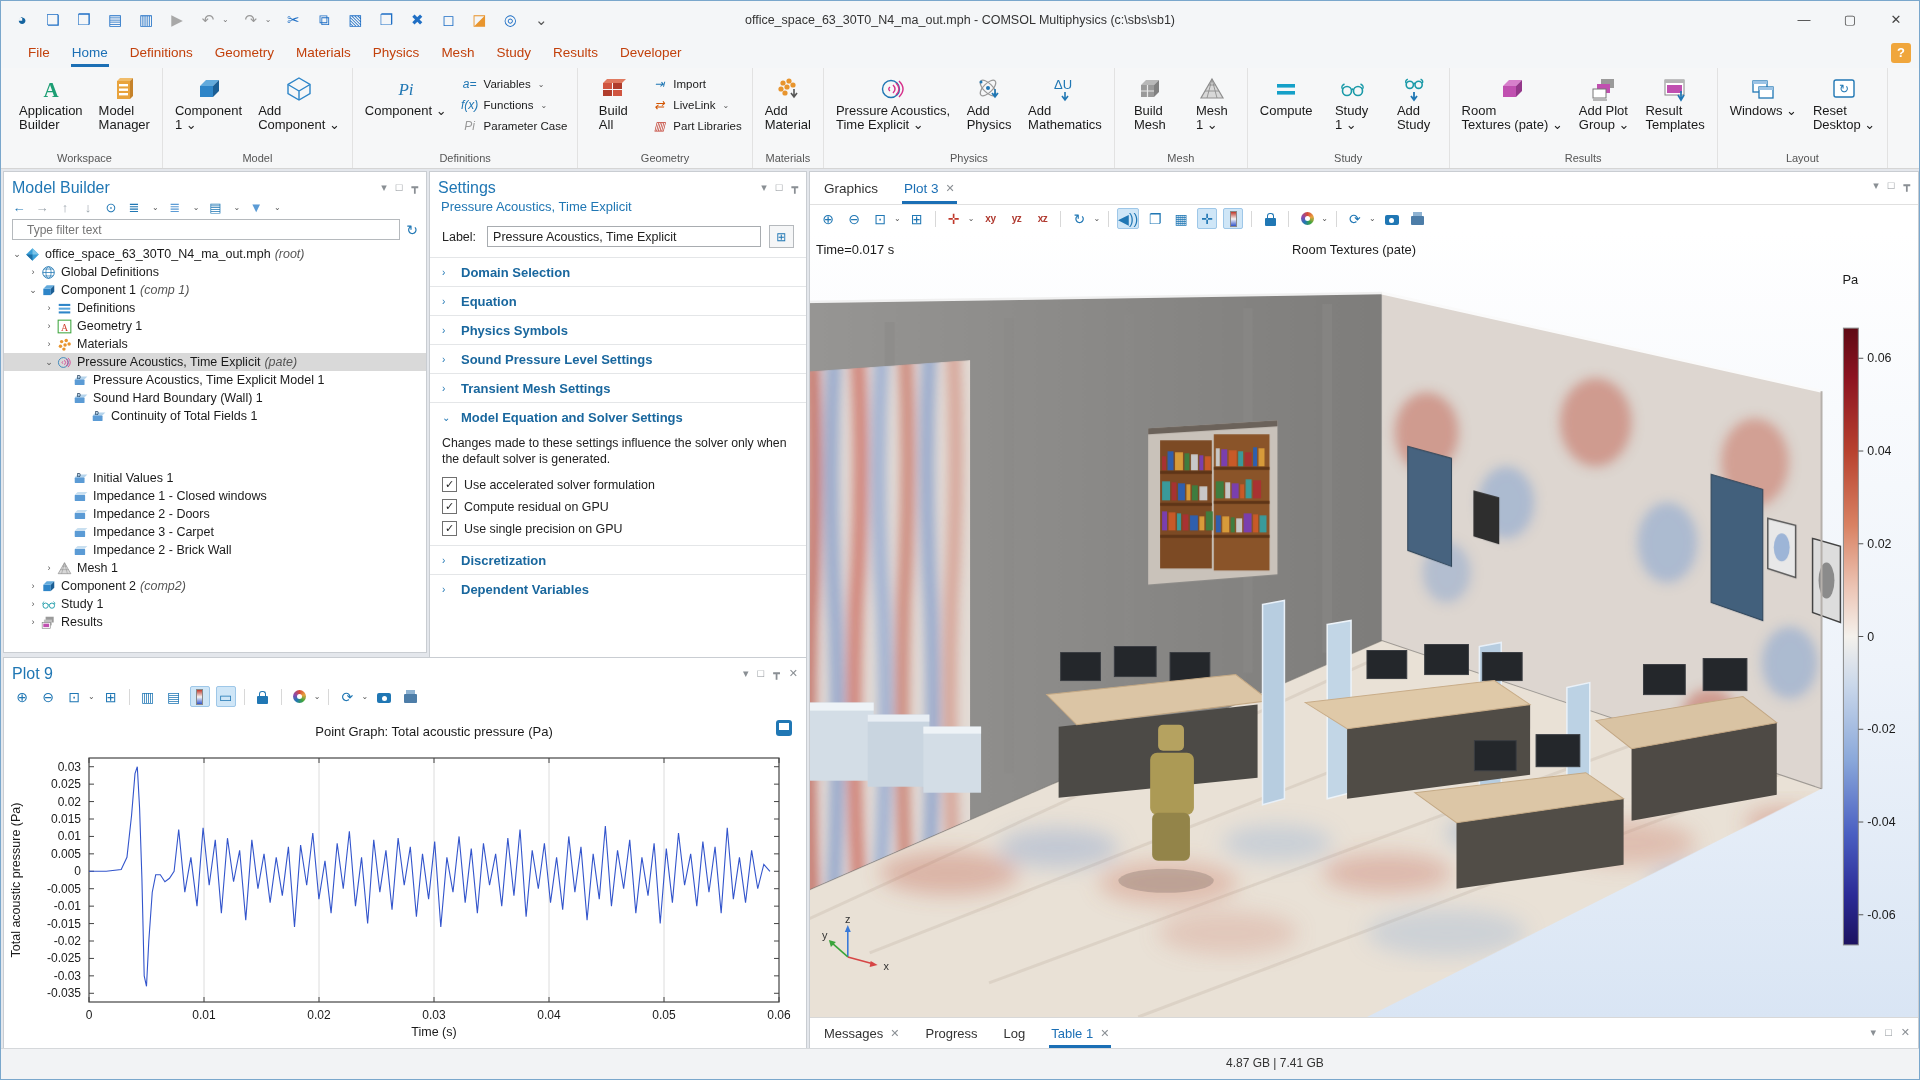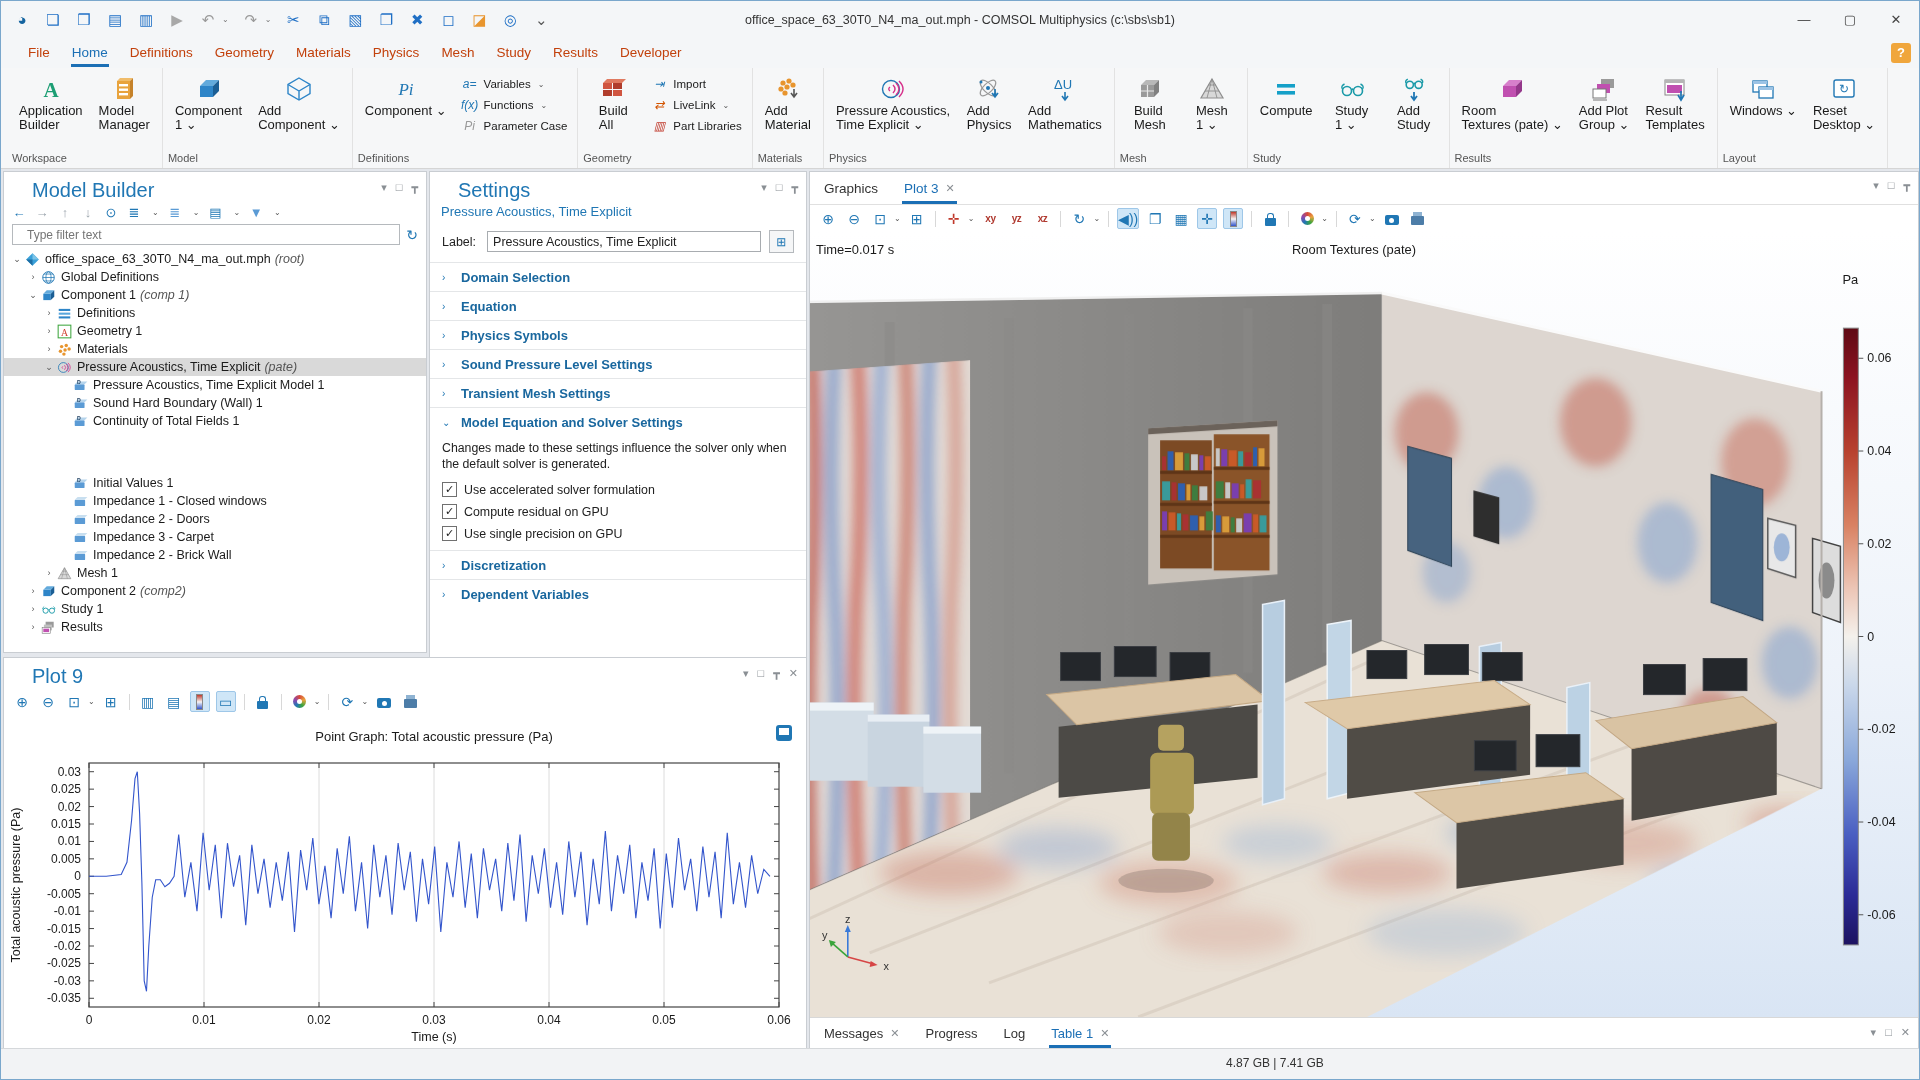--- a/index.html
+++ b/index.html
@@ -16,35 +16,35 @@
   
   .menubar{height:30px;display:flex;align-items:center;background:#f4f6f8;padding-left:16px;position:relative}
   .menu-item{padding:0 11px;font-size:13.5px;color:#c2410c;height:30px;line-height:30px;position:relative}
   .menu-item.active{color:#1b6fb5}
   .menu-item.active::after{content:"";position:absolute;left:10px;right:10px;bottom:1px;height:3px;background:#1b6fb5}
   .help-btn{position:absolute;right:8px;top:5px;width:20px;height:20px;background:#f0a63c;color:#fff;font-weight:bold;text-align:center;line-height:20px;border-radius:3px;font-size:13px}
   
   .ribbon{height:101px;background:#f6f7f8;border-bottom:1px solid #d5d5d5;display:flex;padding-left:6px;box-sizing:border-box}
   .rib-group{display:flex;flex-direction:column;border-right:1px solid #e2e2e2;padding:3px 5px 0}
   .rib-items{display:flex;flex:1;align-items:stretch;gap:2px}
-  .rib-label{height:17px;font-size:11px;color:#555;line-height:15px}
+  .rib-label{height:17px;font-size:11px;color:#555;text-align:center;line-height:15px}
   .rib-large{display:flex;flex-direction:column;align-items:center;padding:3px 7px 0;border-radius:3px;min-width:46px}
   .rib-large .ricon{height:30px;display:flex;align-items:center;justify-content:center}
   .rib-large .rlbl{font-size:13px;color:#1a1a1a;text-align:left;line-height:13.5px;white-space:pre}
   .rib-col{display:flex;flex-direction:column;gap:1px;padding-top:3px}
   .rib-small{display:flex;align-items:center;gap:5px;font-size:11.5px;color:#1a1a1a;padding:1px 5px;height:18px;white-space:nowrap}
   .caret{font-size:8px;color:#555;margin-left:2px}
   .sico{font-size:12px;color:#2077b4;width:18px;text-align:center;font-style:italic}
   
   .panel{position:absolute;background:#fff;border:1px solid #c9cdd2;box-sizing:border-box}
   .mb{left:2px;top:170px;width:424px;height:482px}
   .set{left:428px;top:170px;width:378px;height:578px}
   .p2{left:2px;top:656px;width:804px;height:392px}
   .gfx{left:808px;top:170px;width:1110px;height:878px;display:flex;flex-direction:column}
-  .panel-h{font-size:20px;color:#2077b4;padding:7px 28px 0;font-weight:400}
+  .panel-h{font-size:16px;color:#2077b4;padding:7px 8px 0;font-weight:400}
   .panel-icons{position:absolute;top:9px;right:8px;display:flex;gap:9px;color:#8a8f94;font-size:11px}
   .panel-icons span{cursor:default}
   
   .mb-toolbar{display:flex;gap:9px;padding:3px 8px 1px;font-size:13px;align-items:center}
   .mbt{min-width:14px;text-align:center}
   .filter-row{display:flex;padding:3px 8px 2px;gap:6px;align-items:center}
   .filter-input{flex:1;height:19px;border:1px solid #b5b9bd;font-size:12px;padding:0 14px;color:#333;font-family:inherit}
   .refresh-ic{color:#2077b4;font-size:14px}
   .tree{margin-top:3px;font-size:12.5px;overflow:hidden}
   .tree-row{display:flex;align-items:center;height:18px;white-space:nowrap}
@@ -587,21 +587,21 @@
           <span class="texp"></span>
           <span class="tico">
             <svg width="15" height="15" viewBox="0 0 26 26">
               <rect x="3" y="11" width="17" height="10" rx="1.5" fill="#5b9bd5"></rect>
               <path d="M3 11 L8 6 L25 6 L20 11 Z" fill="#b5d4ec"></path>
               <text x="7" y="10" font-size="9" font-weight="bold" fill="#1a3a5c">D</text>
             </svg>
           </span>
           <span class="tlbl">Sound Hard Boundary (Wall) 1</span>
         </div>
-        <div class="tree-row" style="padding-left: 54px; text-align: right;">
+        <div class="tree-row" style="padding-left: 72px; text-align: right;">
           <span class="texp"></span>
           <span class="tico">
             <svg width="15" height="15" viewBox="0 0 26 26">
               <rect x="3" y="11" width="17" height="10" rx="1.5" fill="#5b9bd5"></rect>
               <path d="M3 11 L8 6 L25 6 L20 11 Z" fill="#b5d4ec"></path>
               <text x="7" y="10" font-size="9" font-weight="bold" fill="#1a3a5c">D</text>
             </svg>
           </span>
           <span class="tlbl">Continuity of Total Fields 1</span>
         </div>

